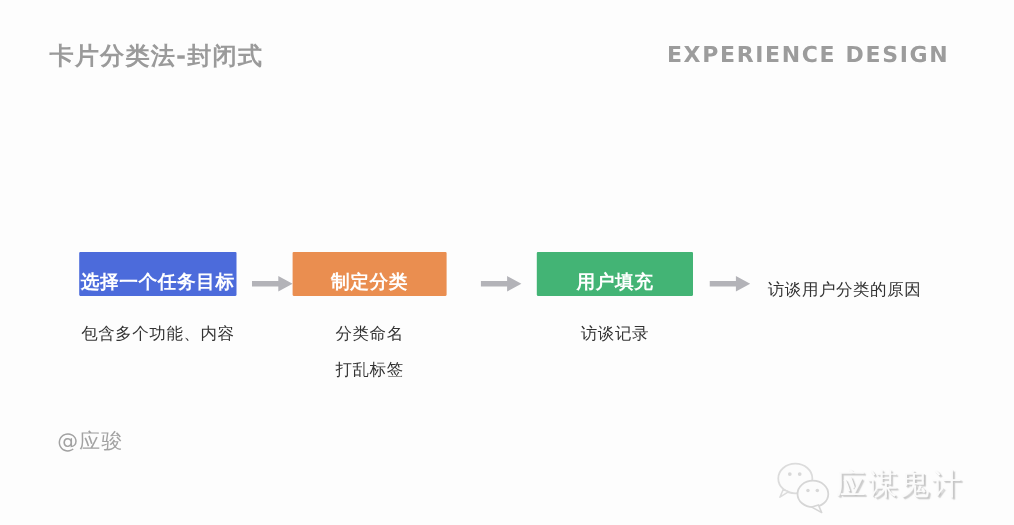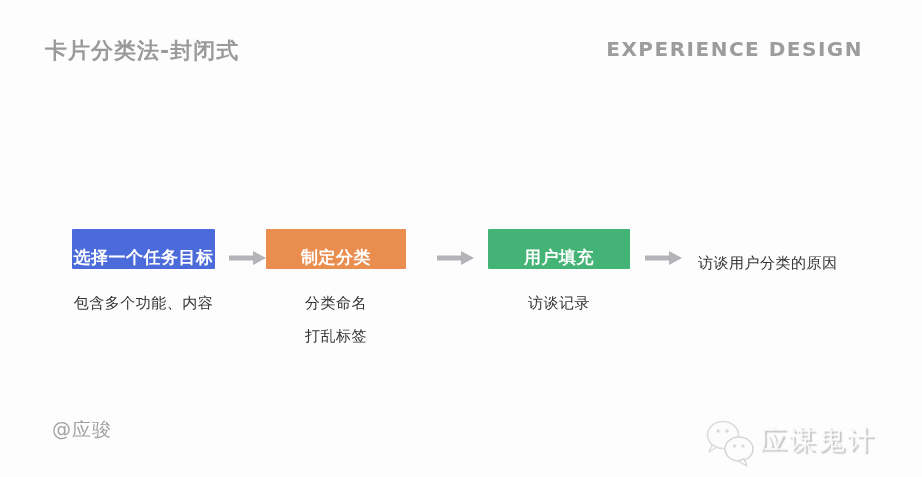--- a/index.html
+++ b/index.html
@@ -35,21 +35,21 @@
   .desc p{
     margin:0;line-height:33px;font-size:15px;color:#333333;
     white-space:nowrap;letter-spacing:0.5px;
   }
 
   
   .arrow{position:absolute;top:248px;width:38px;height:18px;}
   .arrow1{left:229px;} .arrow2{left:437px;} .arrow3{left:645px;}
 
   
-  .author{left:52px;top:417px;font-size:19px;color:#a2a2a2;letter-spacing:1px;}
+  .author{left:52px;top:388px;font-size:19px;color:#a2a2a2;letter-spacing:1px;}
   .watermark{right:20px;top:416px;width:200px;height:56px;}
   .wm-icon{position:absolute;left:0;top:2px;}
   .wm-text{
     position:absolute;left:58px;top:6px;
     font-size:27px;font-weight:400;letter-spacing:2px;
     color:#fbfbfb;
     text-shadow:2px 2px 1px rgba(175,175,175,0.6), 1px 1px 0 rgba(200,200,200,0.5);
     white-space:nowrap;
   }
 </style>

